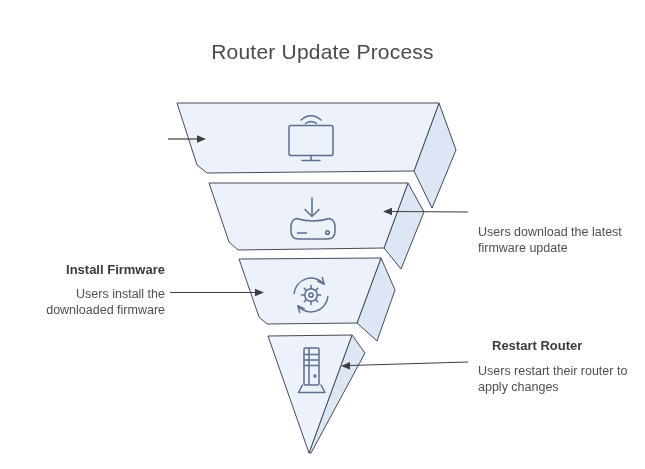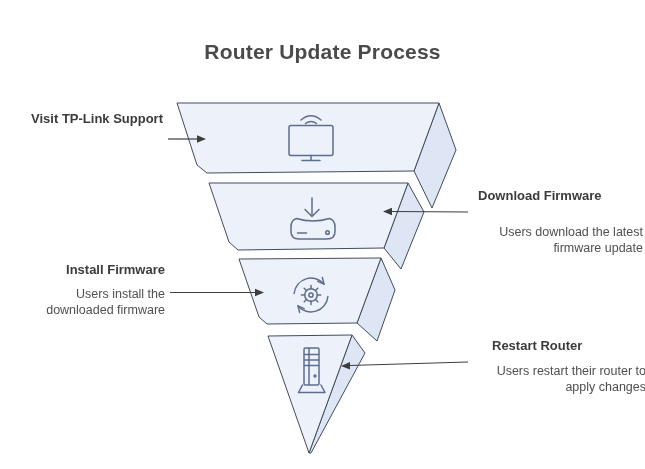--- a/index.html
+++ b/index.html
@@ -6,37 +6,37 @@
   .canvas {
     position:relative;
     width:645px; height:469px;
     background:var(--background,#fff);
     font-family:"Liberation Sans", sans-serif;
     overflow:hidden;
   }
   .title {
     position:absolute; top:40px; left:0; width:100%;
     text-align:center;
-    font-size:21px; font-weight:bold;
+    font-size:21px; font-weight:normal;
     color:var(--title-text,#4a4a4a);
     letter-spacing:0.2px;
   }
   .funnel-svg { position:absolute; top:0; left:0; }
   .face { stroke:var(--outline,#434b5b); stroke-width:1; stroke-linejoin:round; }
   .face.front { fill:var(--funnel-front,#edf1fa); }
   .face.side  { fill:var(--funnel-side,#dee5f5); }
   .icon path, .icon rect, .icon circle {
     fill:none; stroke:var(--icon-stroke,#5d6d8e);
     stroke-width:1.5; stroke-linecap:round; stroke-linejoin:round;
   }
   .connector line { stroke:var(--arrow,#3d3d3d); stroke-width:1.2; }
   .connector polygon { fill:var(--arrow,#3d3d3d); stroke:none; }
   .txt { position:absolute; }
   .step-label { font-size:13px; font-weight:bold; color:var(--label-text,#3b3b3b); }
-  .step-desc  { font-size:12.5px; color:var(--description-text,#4f4f4f); line-height:16px;text-align:right; }
+  .step-desc  { font-size:12.5px; color:var(--description-text,#4f4f4f); line-height:16px; }
   .align-r { text-align:right; }
   .s1l { top:111px; left:4px;  width:159px; }
   .s1d { top:144px; left:4px;  width:159px; }
   .s2l { top:188px; left:478px; width:165px; }
   .s2d { top:224px; left:478px; width:165px; }
   .s3l { top:262px; left:4px;  width:161px; }
   .s3d { top:286px; left:25px; width:140px; }
   .s4l { top:338px; left:478px; width:165px;margin-left:14px; }
   .s4d { top:363px; left:478px; width:168px; }
 </style>
@@ -119,23 +119,21 @@
     <g class="connector">
       <line x1="170" y1="292.5" x2="256" y2="292.5"></line>
       <polygon points="264,292.5 255,288.8 255,296.2"></polygon>
     </g>
     <g class="connector">
       <line x1="468" y1="362" x2="349" y2="365.5"></line>
       <polygon points="341,366 350,362 350,369.5"></polygon>
     </g>
   </svg>
 
-  <div class="txt step-label align-r s1l">Visit TP-Link Support</div>
 
-  <div class="txt step-label s2l">Download Firmware</div>
   <div class="txt step-desc  s2d">Users download the latest firmware update</div>
 
   <div class="txt step-desc  align-r s3d">Users install the downloaded firmware</div>
   <div class="txt step-label align-r s3l">Install Firmware</div>
 
   <div class="txt step-label s4l">Restart Router</div>
   <div class="txt step-desc  s4d">Users restart their router to apply changes</div>
 
 </div>
 

